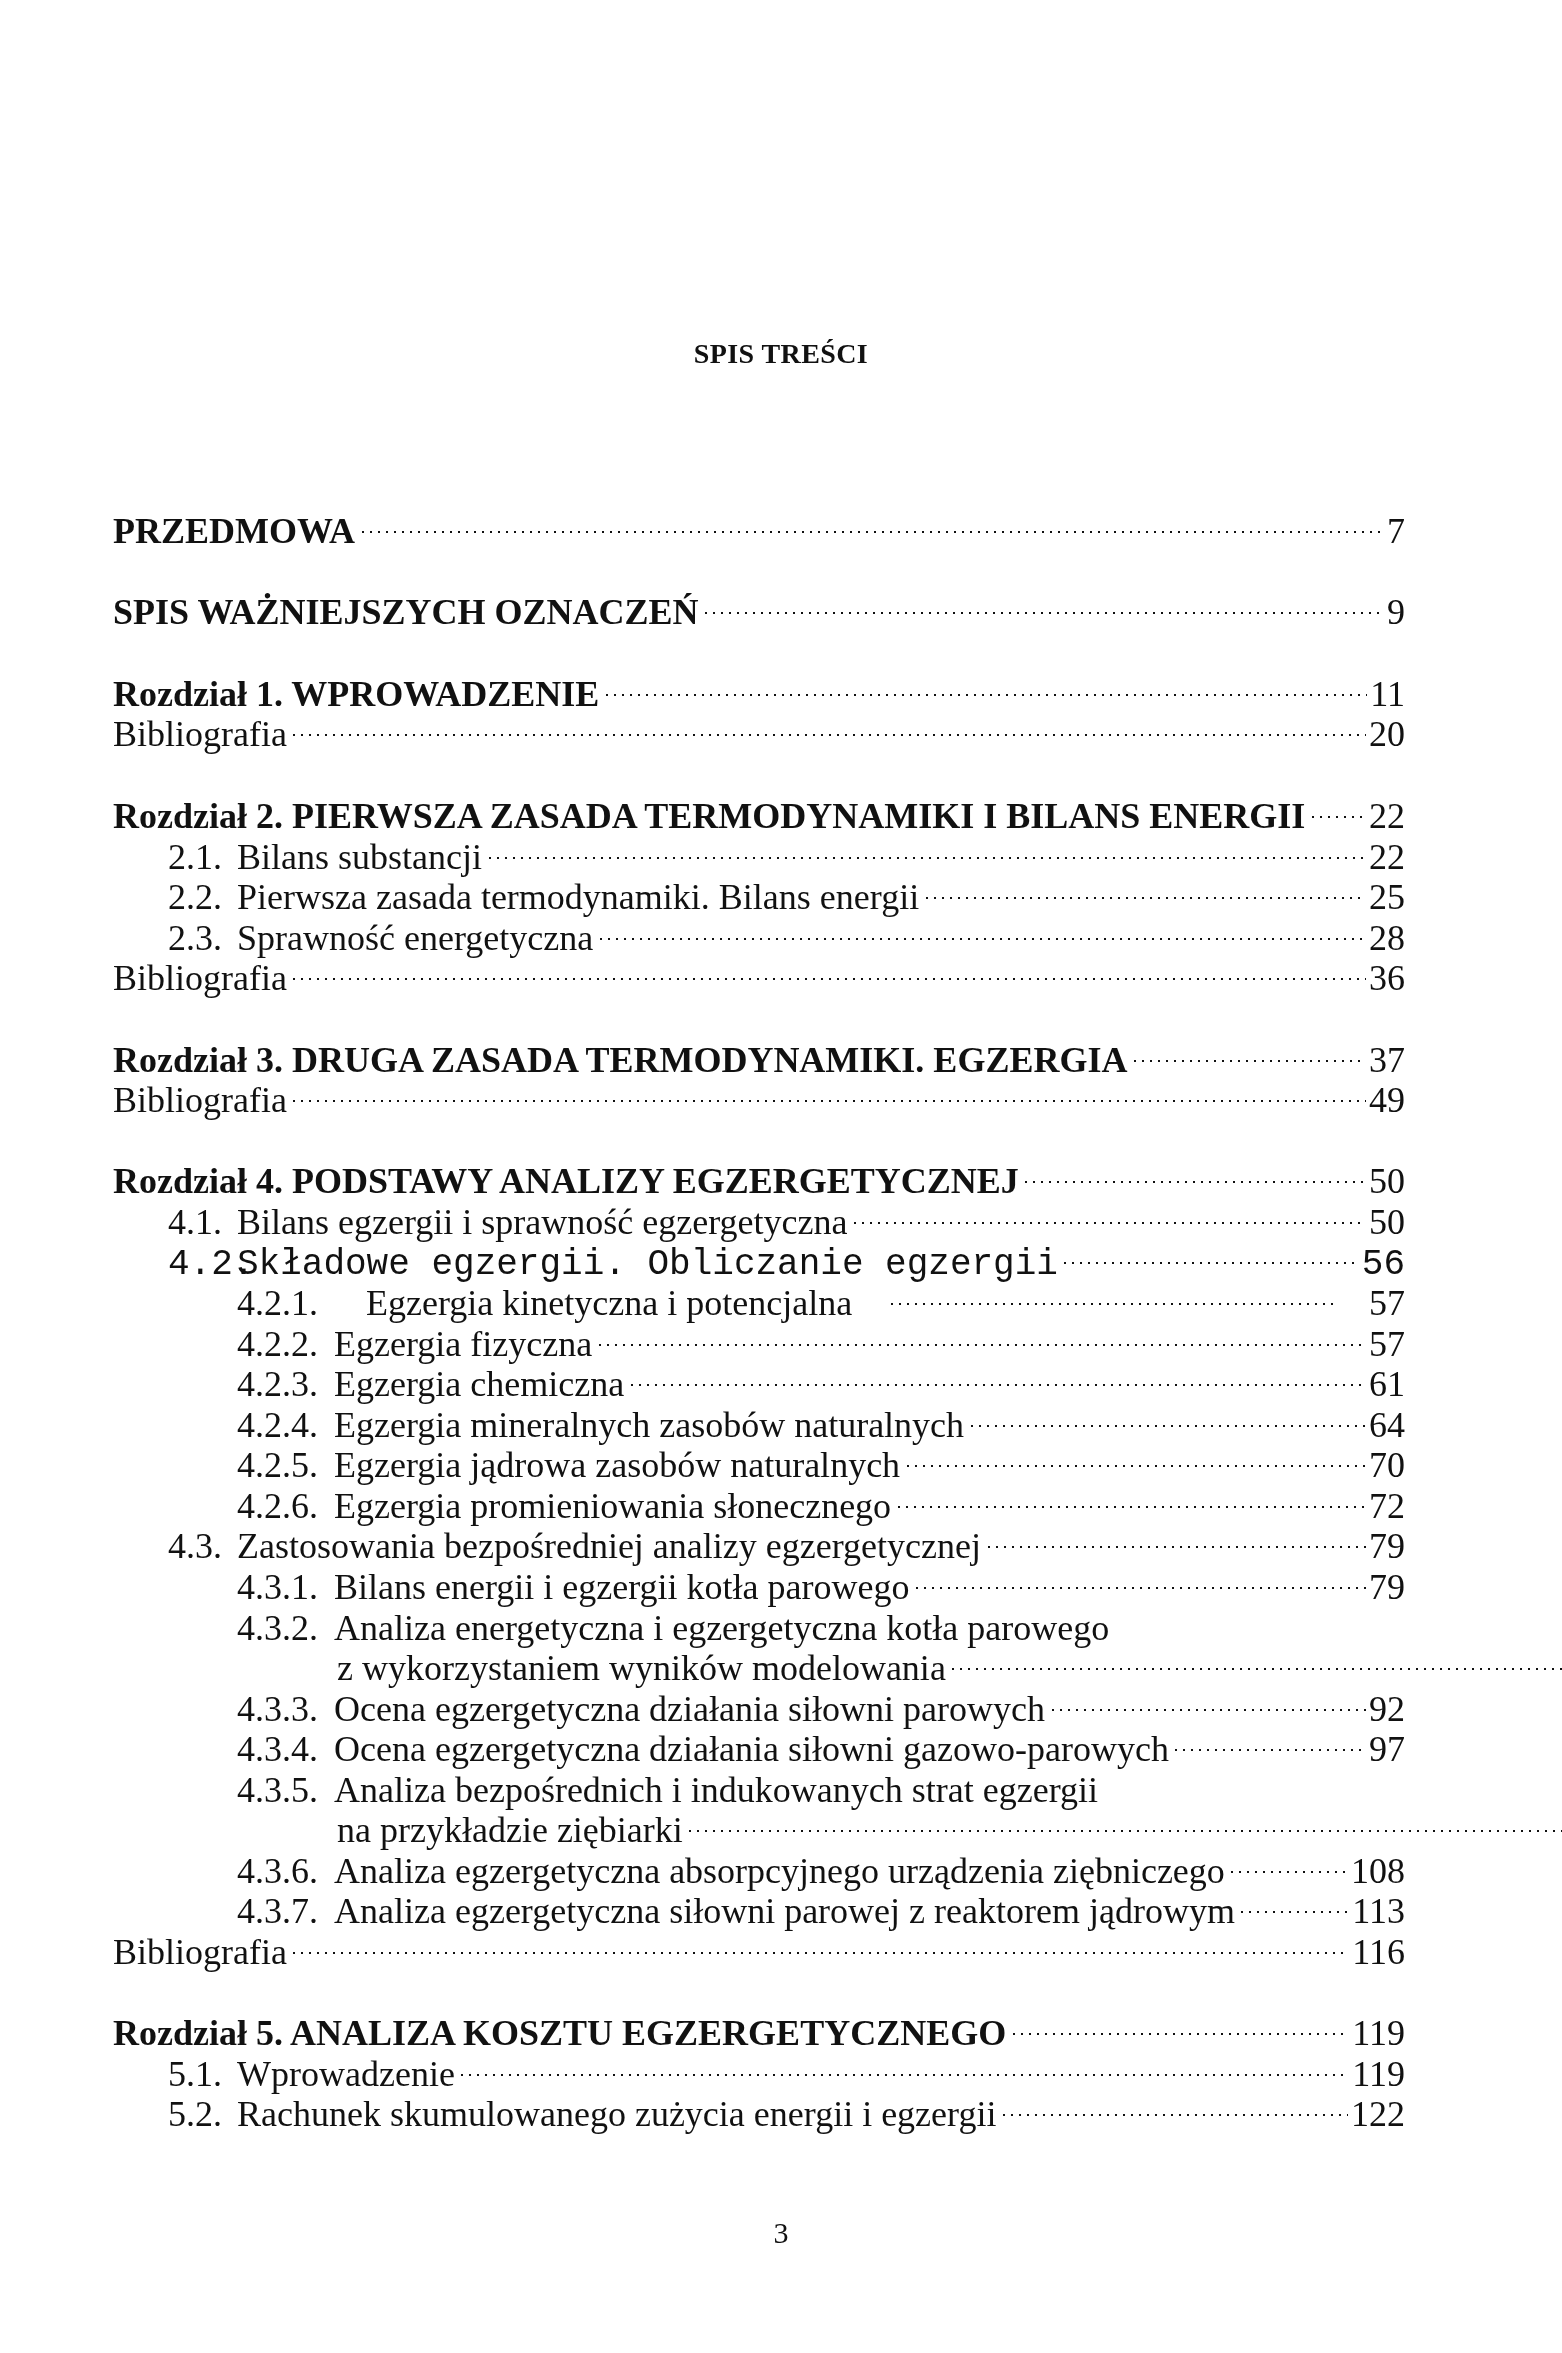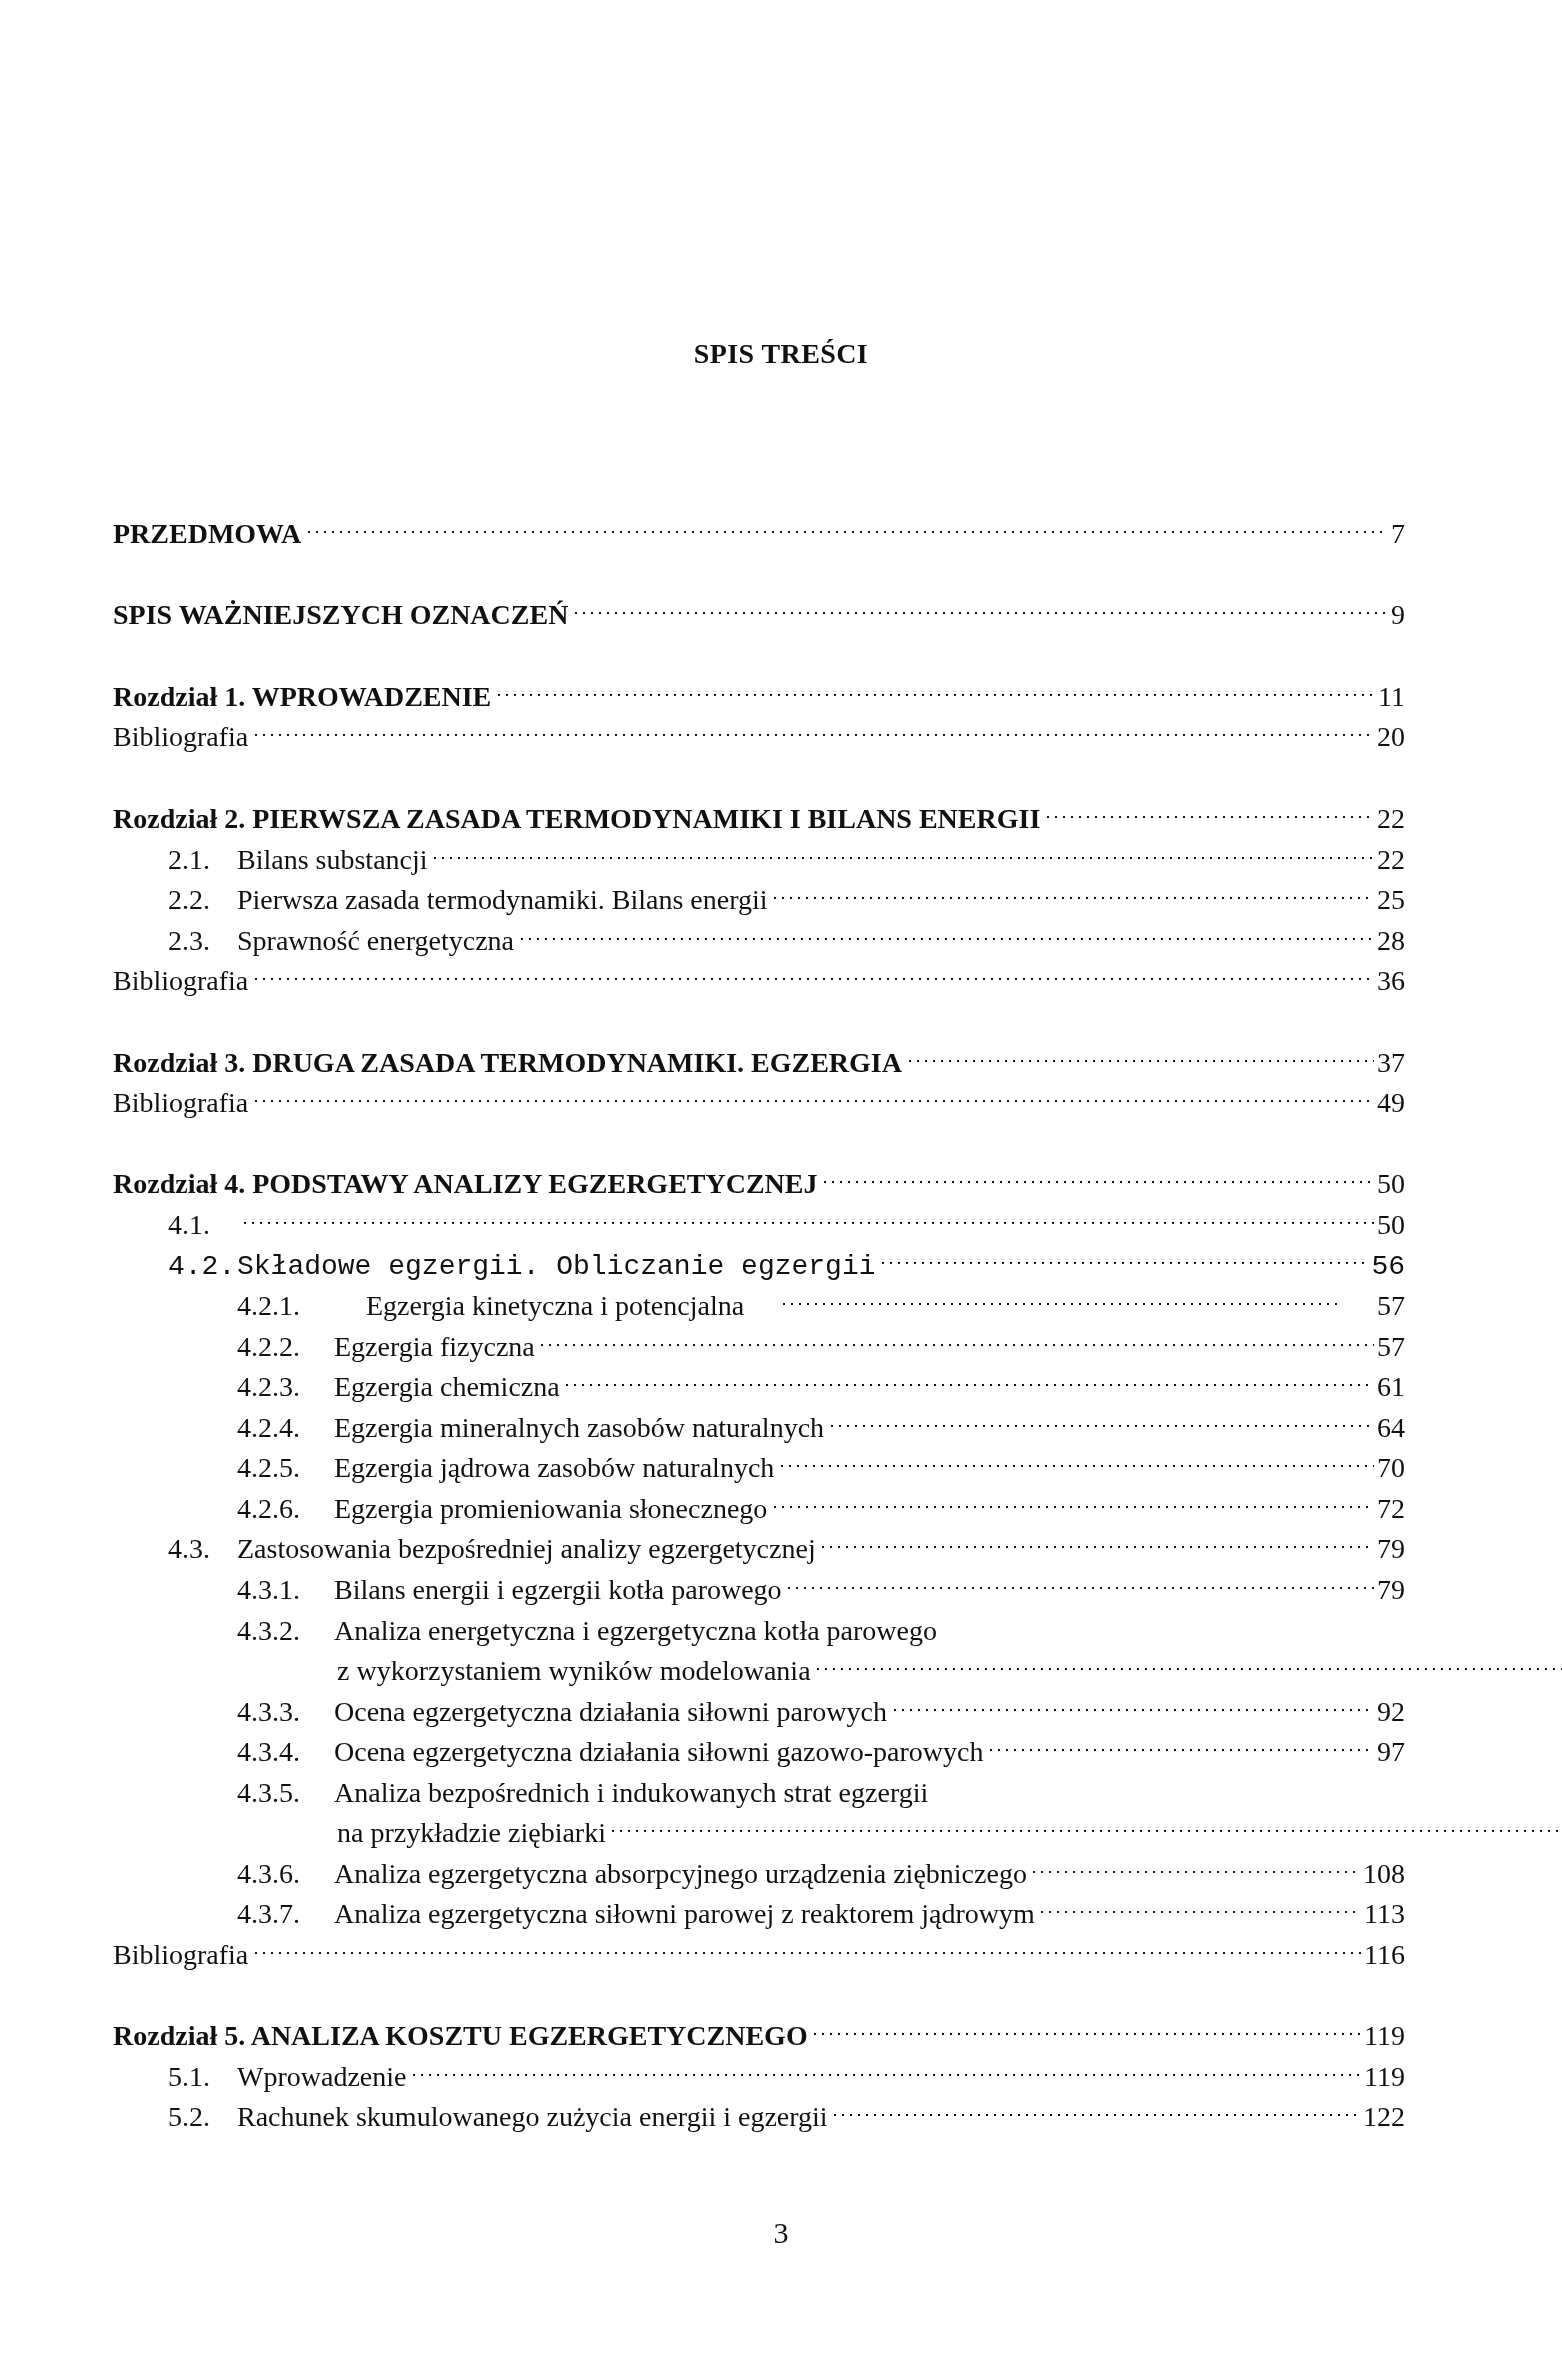--- a/index.html
+++ b/index.html
@@ -8,21 +8,21 @@
     font-family: "Liberation Serif", "DejaVu Serif", serif;
     color: #111111;
   }
   .page-title {
     position: absolute; top: 338px; left: 0; width: 1562px;
     text-align: center; font-weight: bold; font-size: 28px; letter-spacing: 0.4px;
   }
   .toc { position: absolute; left: 113px; width: 1292px; top: 0; }
   .row {
     position: absolute; left: 0; width: 1292px; height: 41px;
-    display: flex; align-items: baseline; font-size: 28px; line-height: 41px;
+    display: flex; align-items: baseline; font-size: 36px; line-height: 41px;
     white-space: nowrap;
   }
   .row.bold { font-weight: bold; }
   .row .num { flex: 0 0 auto; }
   .row .label { flex: 0 0 auto; }
   .row .leader {
     flex: 1 1 auto; overflow: hidden; margin: 0 3.5px;
     height: 41px; position: relative;
   }
   .row .leader::before {
@@ -105,20 +105,21 @@
       <span class="leader"></span>
       <span class="page">49</span>
     </div>
     <div class="row bold lvl0" style="top: 1152px;">
       <span class="label">Rozdział 4. PODSTAWY ANALIZY EGZERGETYCZNEJ</span>
       <span class="leader"></span>
       <span class="page">50</span>
     </div>
     <div class="row lvl1" style="top: 1193px;">
       <span class="num">4.1.</span>
+      <span class="label">Bilans egzergii i sprawność egzergetyczna</span>
       <span class="leader"></span>
       <span class="page">50</span>
     </div>
     <div class="row lvl1" style="top: 1233px; font-family: Liberation Mono, monospace;">
       <span class="num">4.2.</span>
       <span class="label">Składowe egzergii. Obliczanie egzergii</span>
       <span class="leader"></span>
       <span class="page">56</span>
     </div>
     <div class="row lvl2" style="top: 1274px; gap: 32px;">

